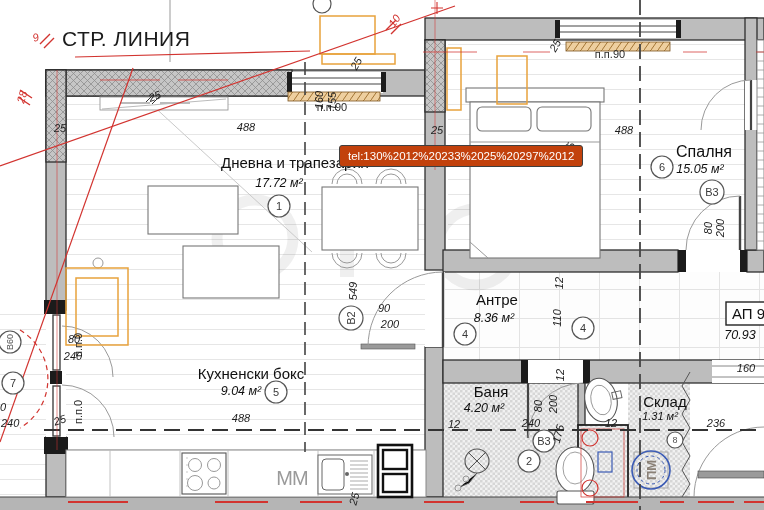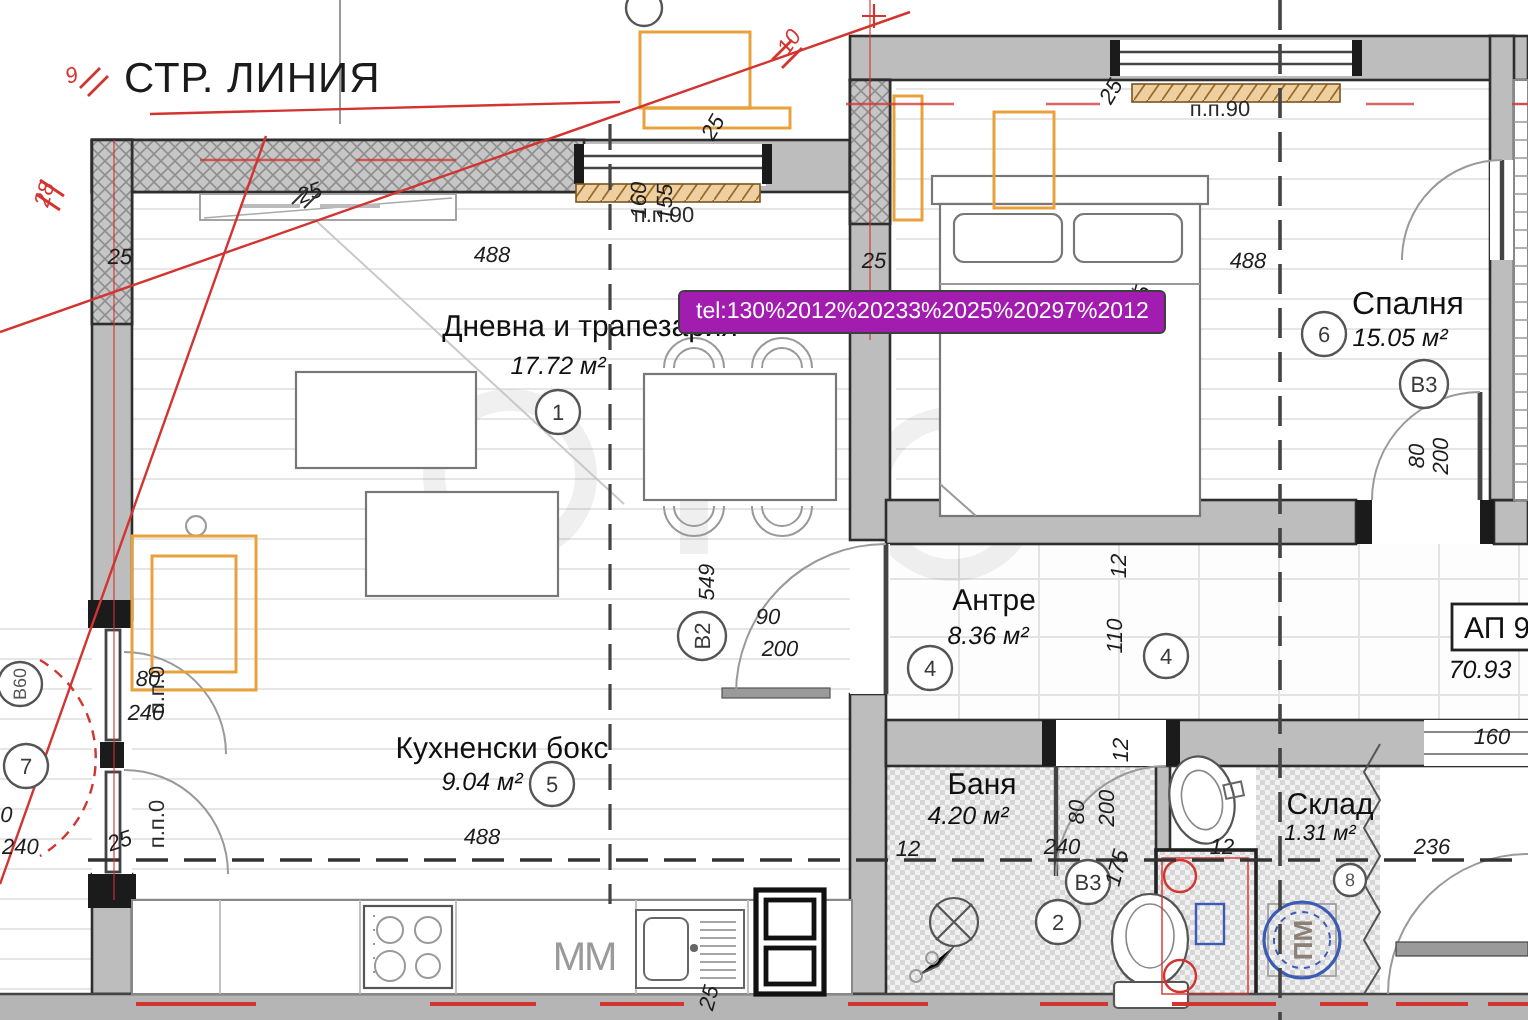--- a/index.html
+++ b/index.html
@@ -20,21 +20,21 @@
   .pmt{font-size:13px;font-weight:bold;fill:#8a8076;}
   .ap{font-size:15px;fill:#111;}
   .wl{fill:#bdbdbd;stroke:#2e2e2e;stroke-width:1.3;}
   .furn{fill:#ffffff;stroke:#777;stroke-width:1.1;}
   .thin{stroke:#999;fill:none;stroke-width:1;}
   .swing{stroke:#9a9a9a;fill:none;stroke-width:1;}
   .blk{fill:#1b1b1b;}
   .redl{stroke:#d23430;fill:none;}
   .mcirc{fill:#fff;stroke:#555;stroke-width:1.2;}
   #tooltip{position:absolute;left:339px;top:145px;height:16px;z-index:10;
-           background:#a21caf;border:1px solid #3f3f3f;border-radius:3px;
+           background:#c2410c;border:1px solid #3f3f3f;border-radius:3px;
            color:#fff;font-size:11.5px;line-height:16px;padding:2px 8px;white-space:nowrap;}
 </style>
 </head>
 <body>
 
 <div id="stage">
 <svg width="764" height="510" viewBox="0 0 764 510">
 <defs>
   <pattern id="xh" width="7" height="7" patternUnits="userSpaceOnUse">
     <rect width="7" height="7" fill="#c6c6c6"></rect>

